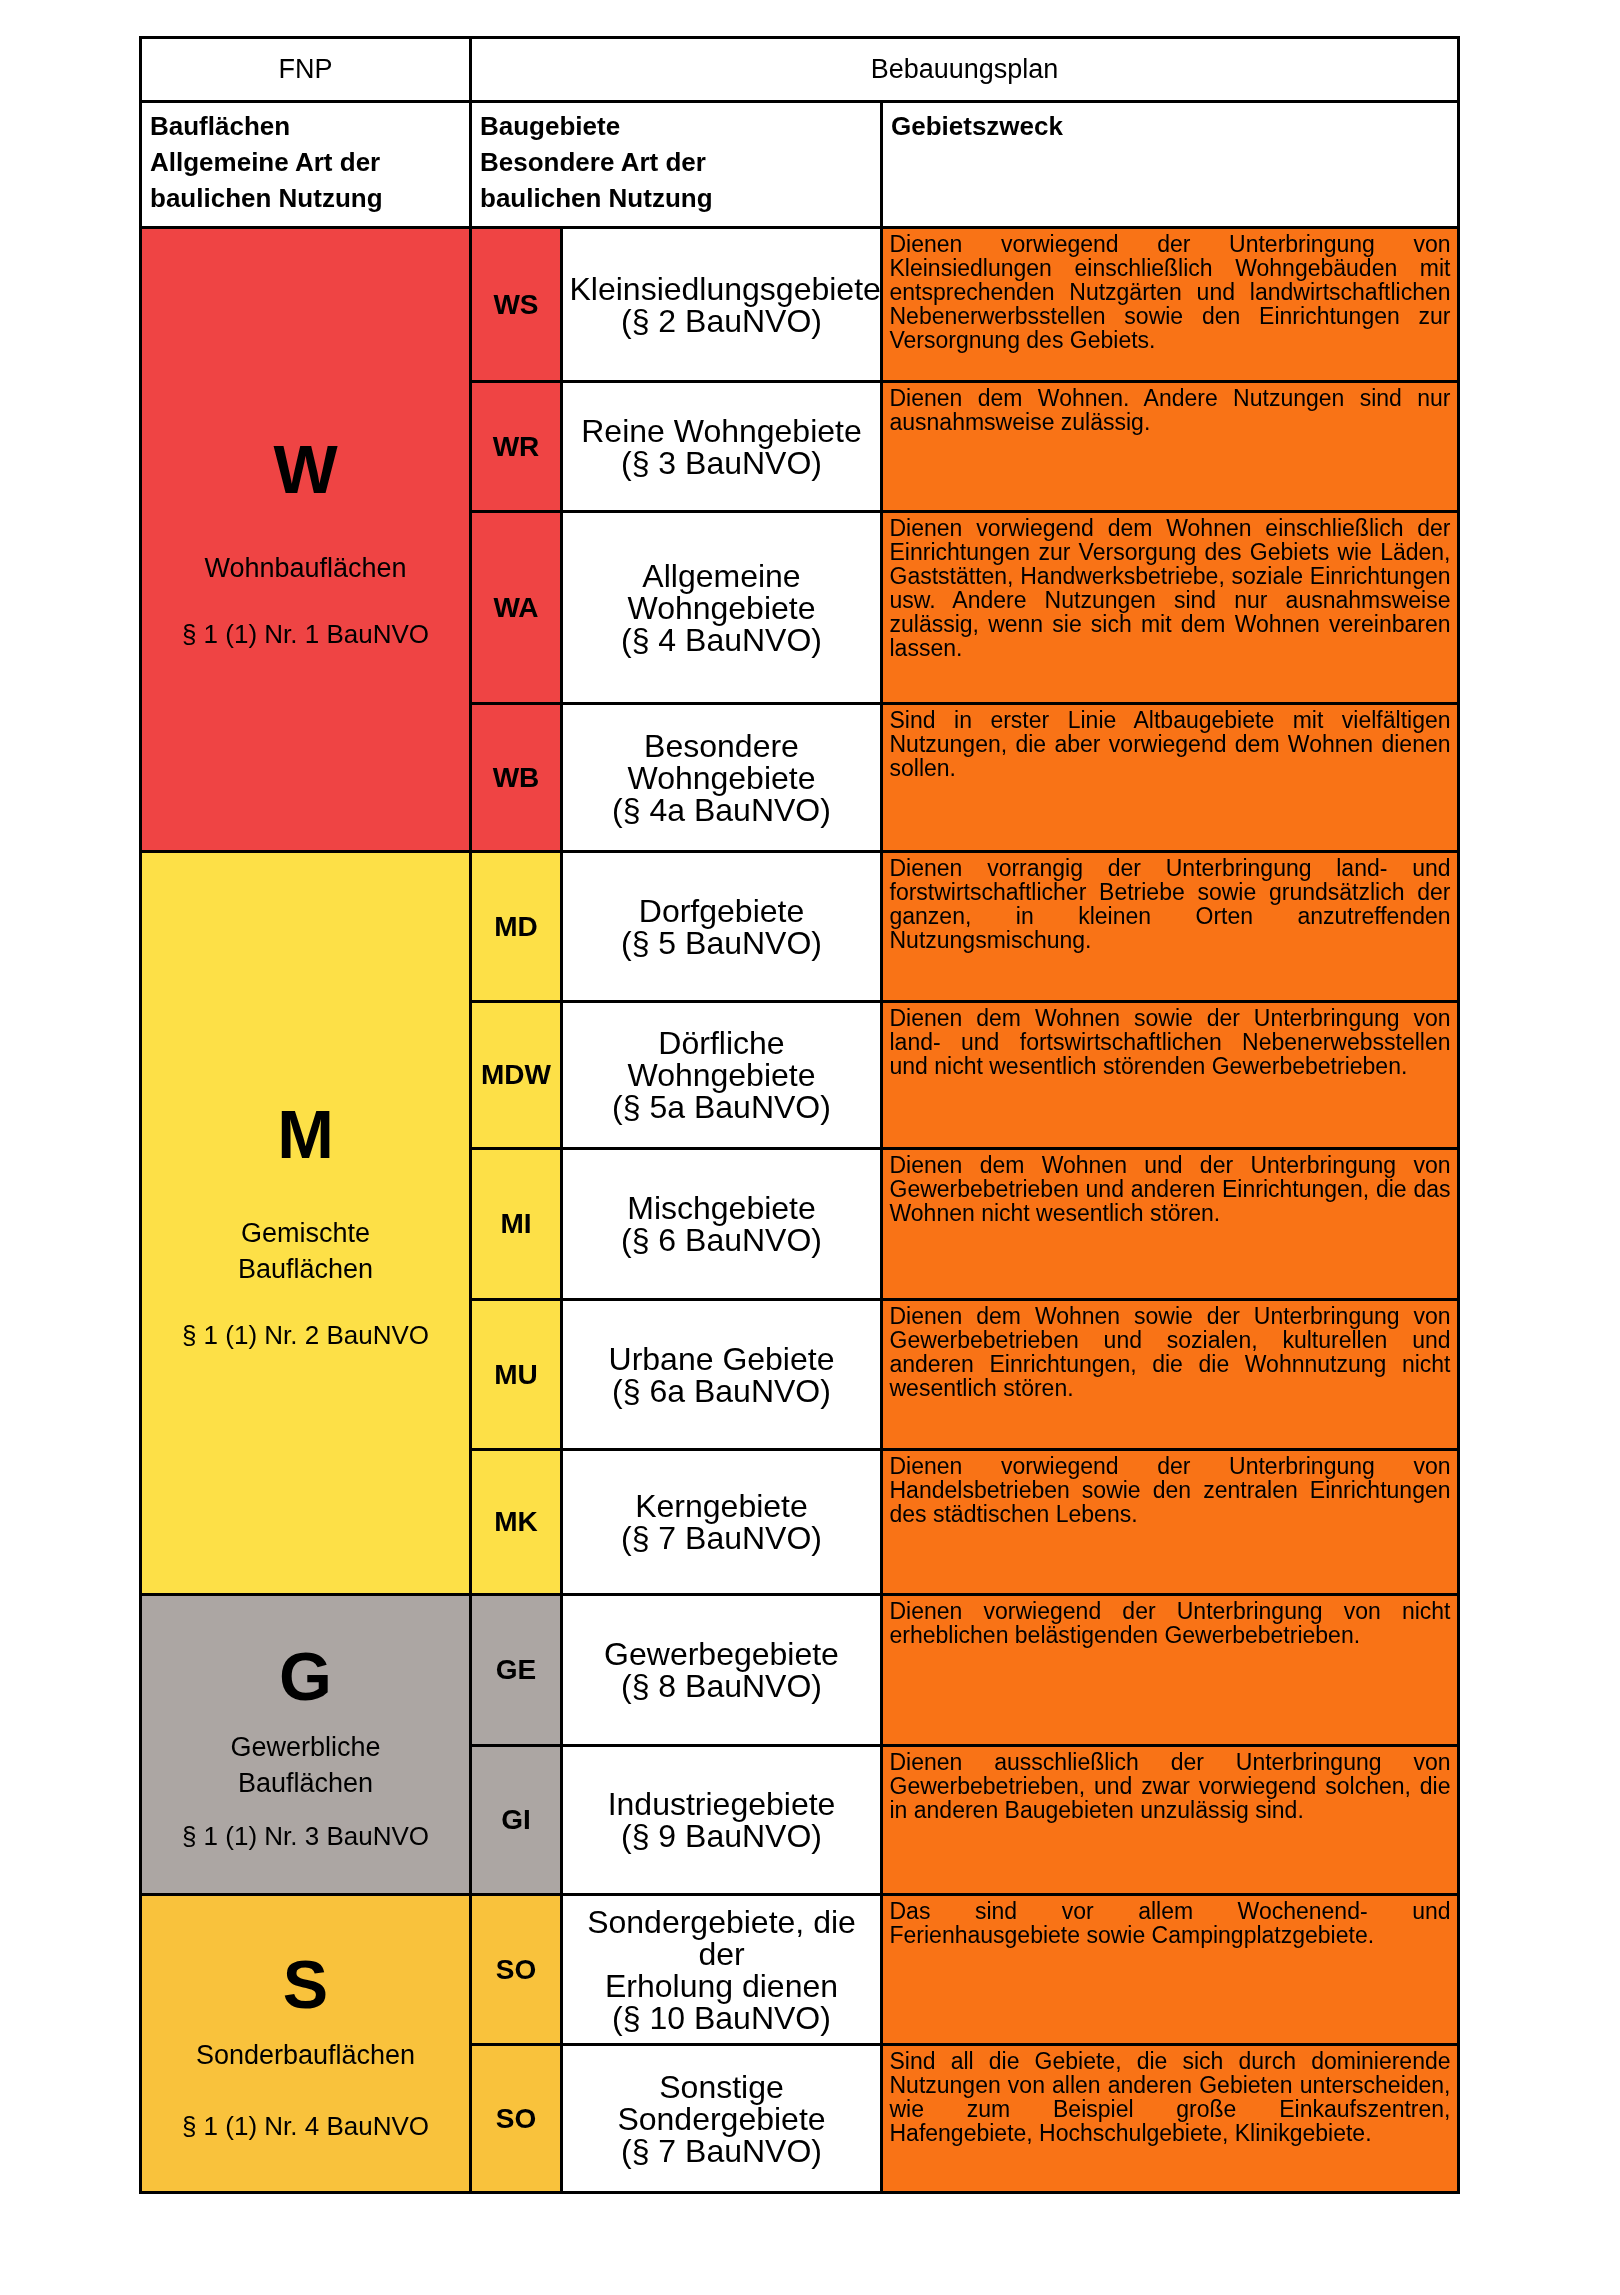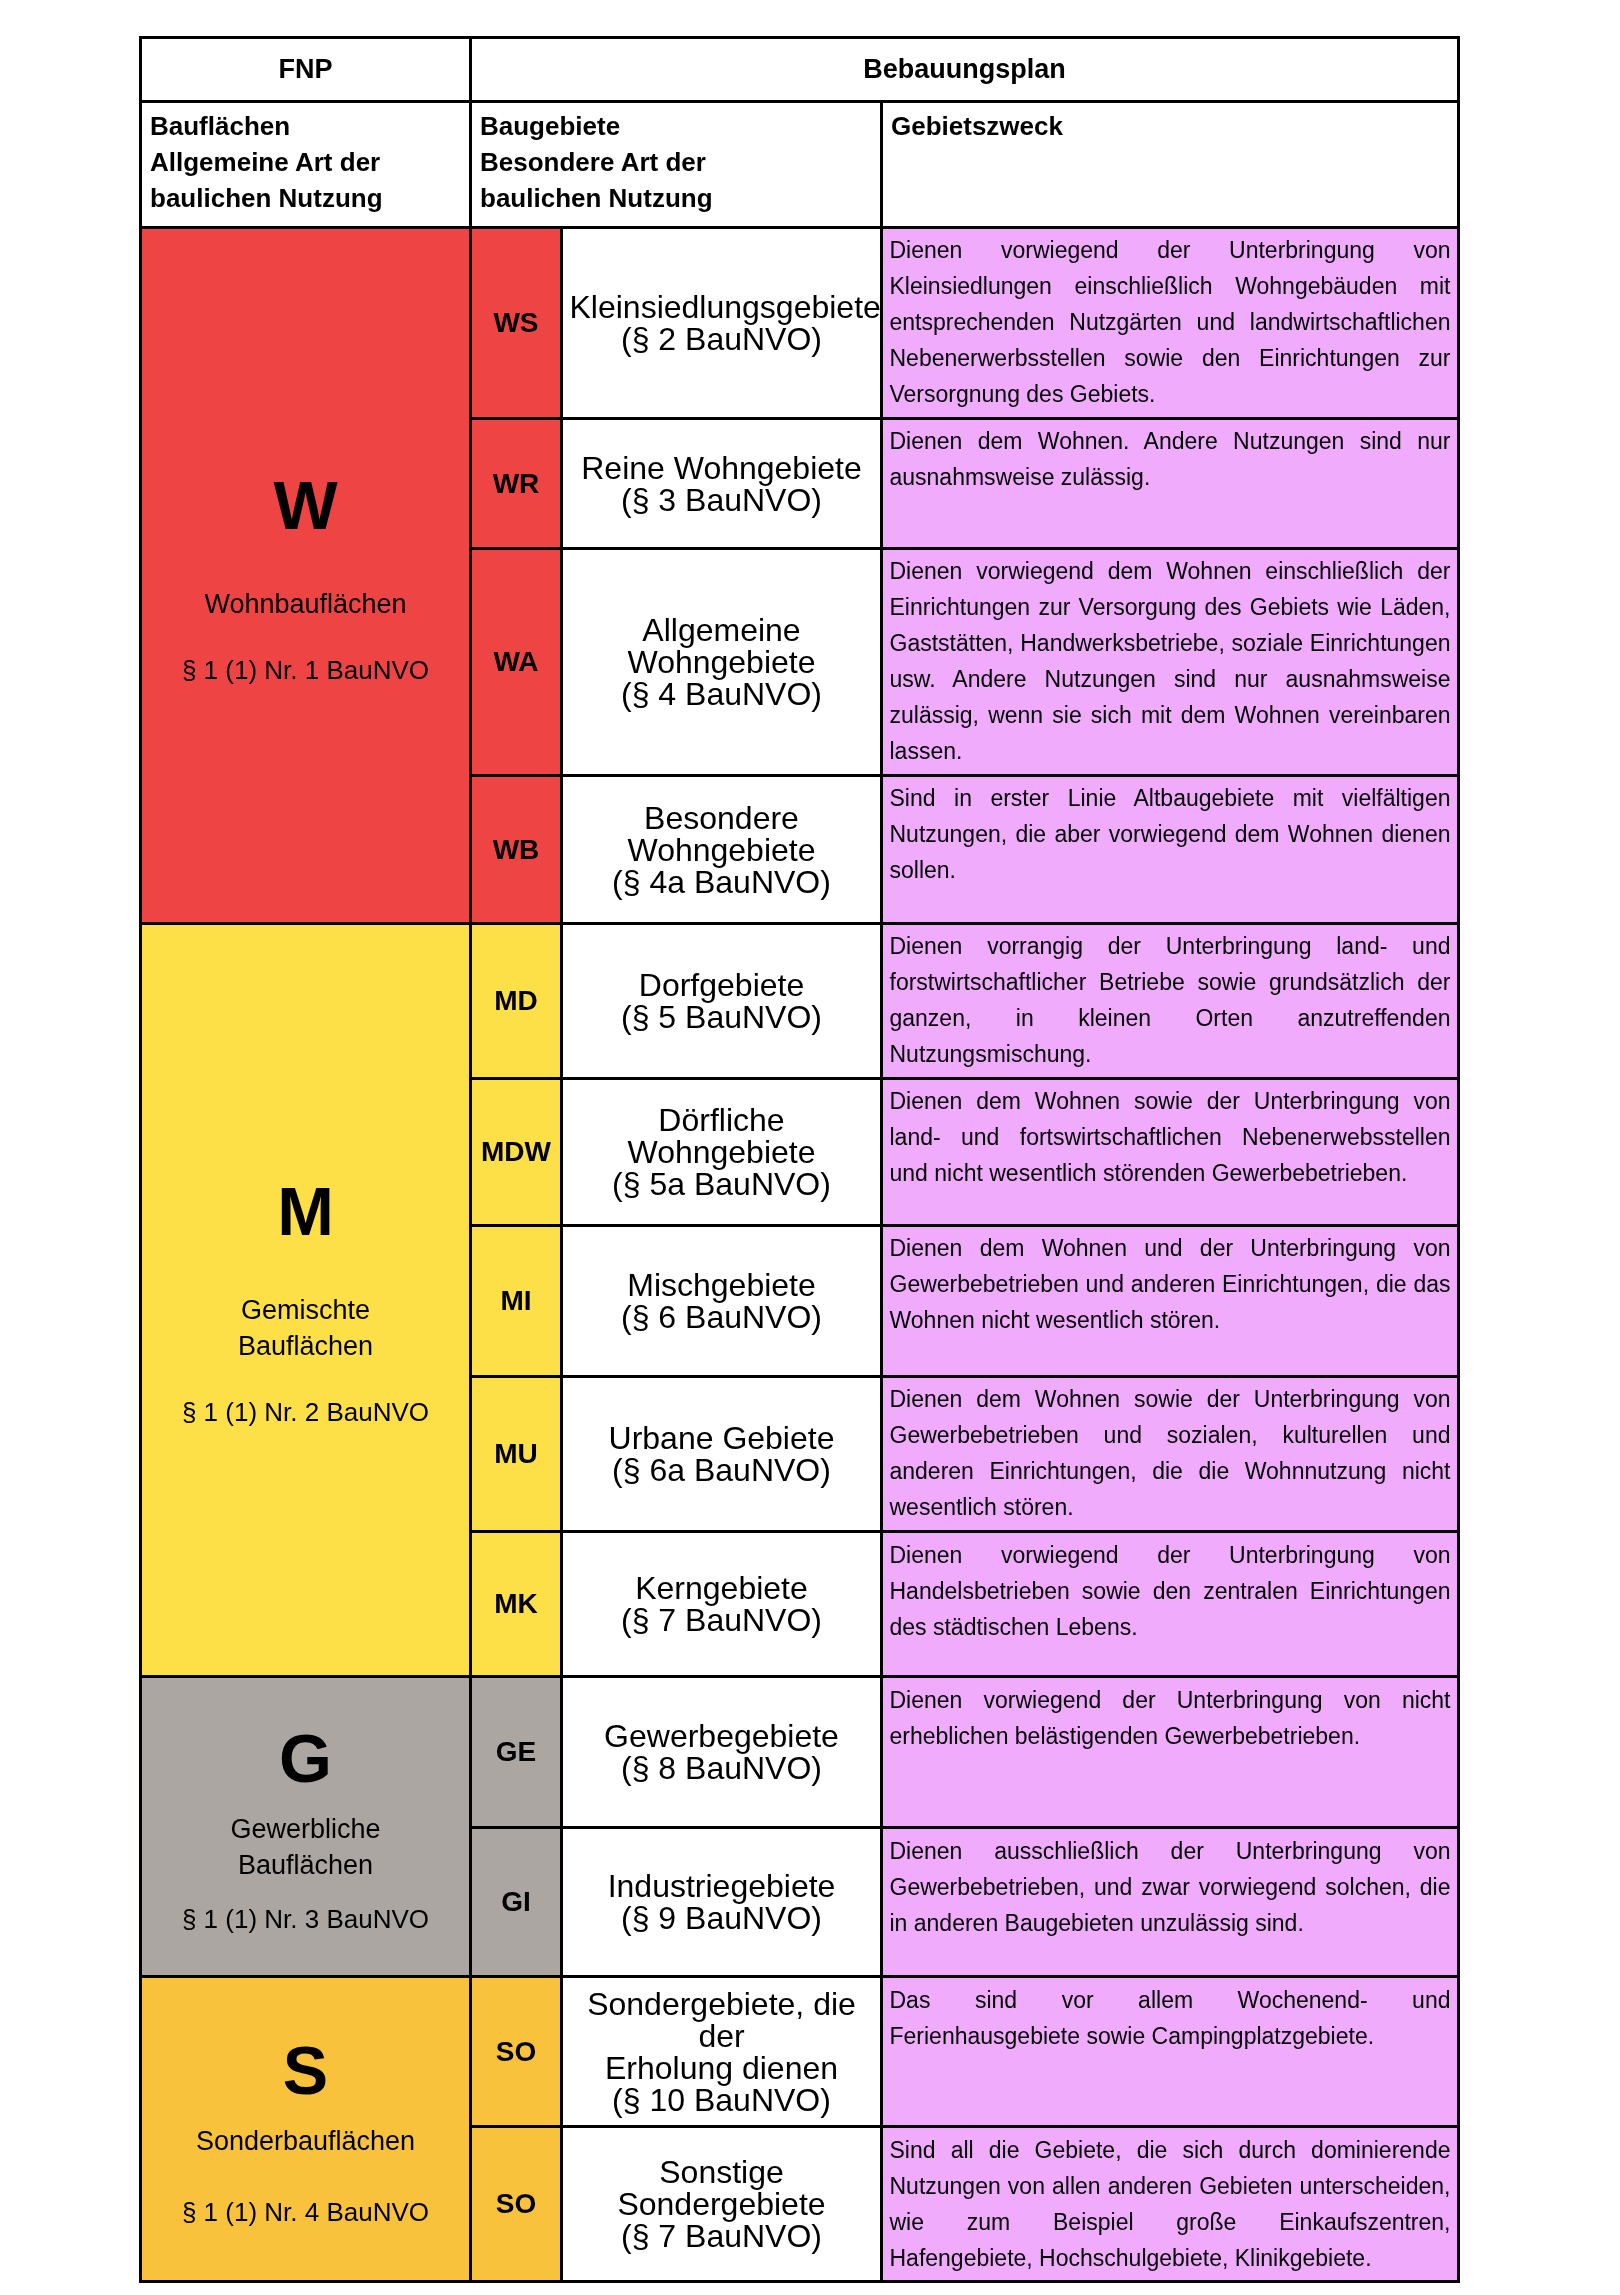--- a/index.html
+++ b/index.html
@@ -4,36 +4,36 @@
 <style>
   html,body{margin:0;padding:0;background:#ffffff;}
   body{width:1621px;height:2295px;position:relative;
        font-family:"Liberation Sans","DejaVu Sans",sans-serif;color:#000;}
   .page{position:absolute;left:0;top:0;width:1621px;height:2295px;background:#fff;}
   table.zoning{position:absolute;left:139px;top:36px;width:1318px;
        border-collapse:collapse;table-layout:fixed;}
   table.zoning td{border:3.2px solid #000;overflow:hidden;}
   .pre{white-space:pre-line;}
   
-  td.h-top{text-align:center;vertical-align:middle;font-weight:bold;font-size:27px;background:#fff;}
+  td.h-top{text-align:center;vertical-align:middle;font-weight:normal;font-size:27px;background:#fff;}
   td.h-sub{text-align:left;vertical-align:top;font-weight:bold;font-size:26px;line-height:36px;
            padding:4.9px 8px;background:#fff;}
   
   td.group{text-align:center;vertical-align:middle;padding:0;}
   .big-letter{display:block;font-weight:bold;font-size:68px;line-height:78px;margin-bottom:42px;}
   .group-name{display:block;font-size:27px;line-height:36px;margin-bottom:32px;}
   .group-ref{display:block;font-size:26px;line-height:32px;}
   
   td.code{text-align:center;vertical-align:middle;font-weight:bold;font-size:28px;padding:0;}
   
   td.dname{text-align:center;vertical-align:middle;font-size:32px;line-height:32px;
            background:#fff;padding:3.2px 6.5px;}
   
-  td.zweck{text-align:justify;vertical-align:top;font-size:23px;line-height:36px;
-           background:#f0abfc;padding:3.2px 6.5px 4.9px 6.5px;}
+  td.zweck{text-align:justify;vertical-align:top;font-size:23px;line-height:24px;
+           background:#f97316;padding:3.2px 6.5px 4.9px 6.5px;}
   
   .bg-w{background:#ef4444;}
   .bg-m{background:#fde047;}
   .bg-g{background:#ACA6A3;}
   .bg-s{background:#F9C23C;}
 </style>
 </head>
 <body>
 
 <div class="page">

